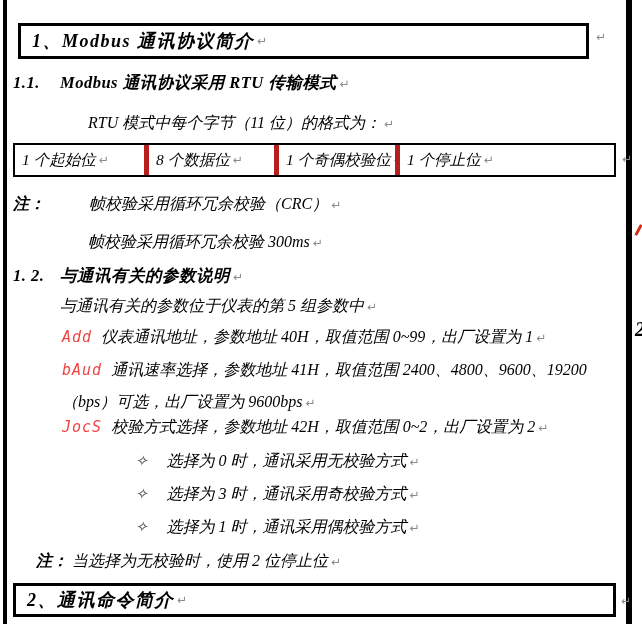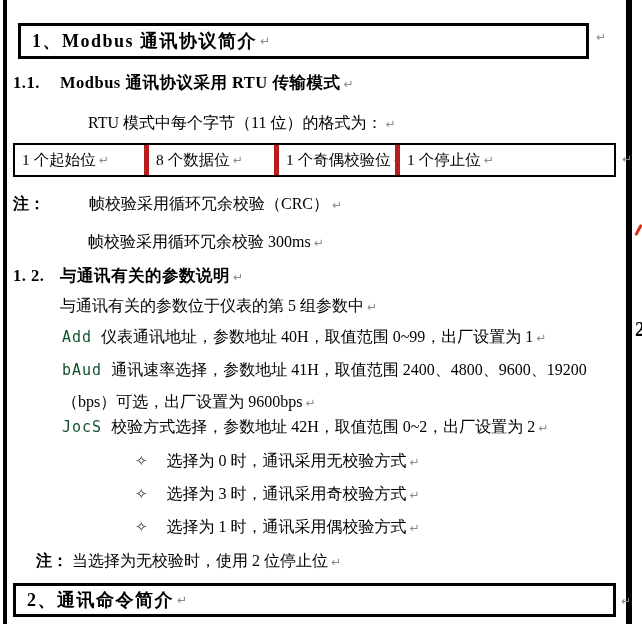--- a/index.html
+++ b/index.html
@@ -1,20 +1,21 @@
 <!DOCTYPE html>
 <html><head>
 <meta charset="utf-8">
 <style>
   * { margin:0; padding:0; box-sizing:border-box; }
   html,body { background:#e8e8e8; }
   .page {
     position:relative; width:642px; height:624px; background:#ffffff;
     overflow:hidden; color:#000;
     font-family:"Liberation Serif","DejaVu Serif",serif;
+    font-style:italic;
   }
   .vborder { position:absolute; top:0; height:624px; background:#000; }
   .vborder.left  { left:3px;  width:4px; }
   .vborder.right { left:626px; width:6px; }
 
   .heading-box {
     position:absolute; border:3px solid #000; background:#fff;
     display:flex; align-items:center; padding-left:11px;
     font-weight:bold; font-size:18px; letter-spacing:1.5px;
   }
@@ -43,21 +44,21 @@
     padding-left:7px; white-space:nowrap; overflow:hidden;
   }
   .byte-table .cell:last-child { border-right:none; }
 
   .note-label { font-weight:bold; display:inline-block; }
   .note1 .note-label { width:76px; }
   .note2 .note-label { width:36px; }
 
   .led {
     font-family:"DejaVu Sans Mono","Liberation Mono",monospace;
-    font-size:15px; letter-spacing:1px; margin-right:9px; color:#14532d;
+    font-size:15px; letter-spacing:1px; margin-right:9px; color:#ef4444;
   }
   .bullet-marker { color:#4a4a4a; margin-right:19px; font-size:15px; }
 
   .edge-red-mark {
     position:absolute; left:637px; top:224px; width:3px; height:12px;
     background:#d03010; transform:rotate(28deg); border-radius:1px;
   }
   .edge-fragment {
     position:absolute; left:635px; top:318px; font-size:20px; font-weight:bold;
     font-family:"Liberation Serif",serif;

